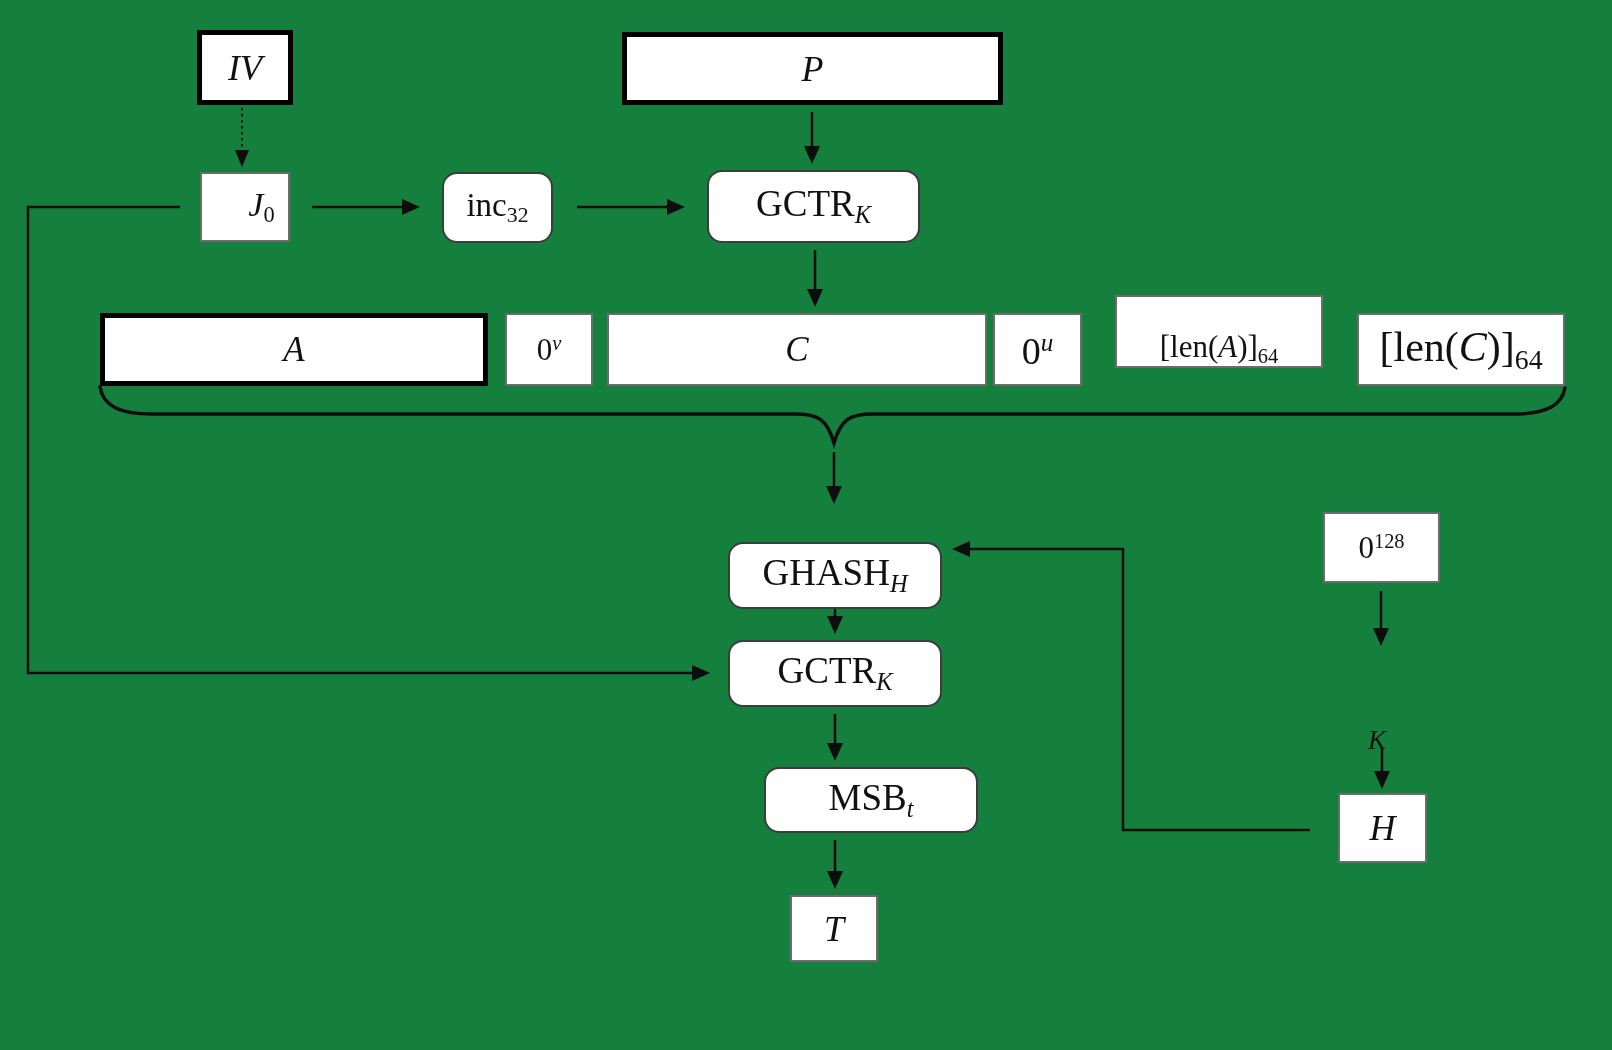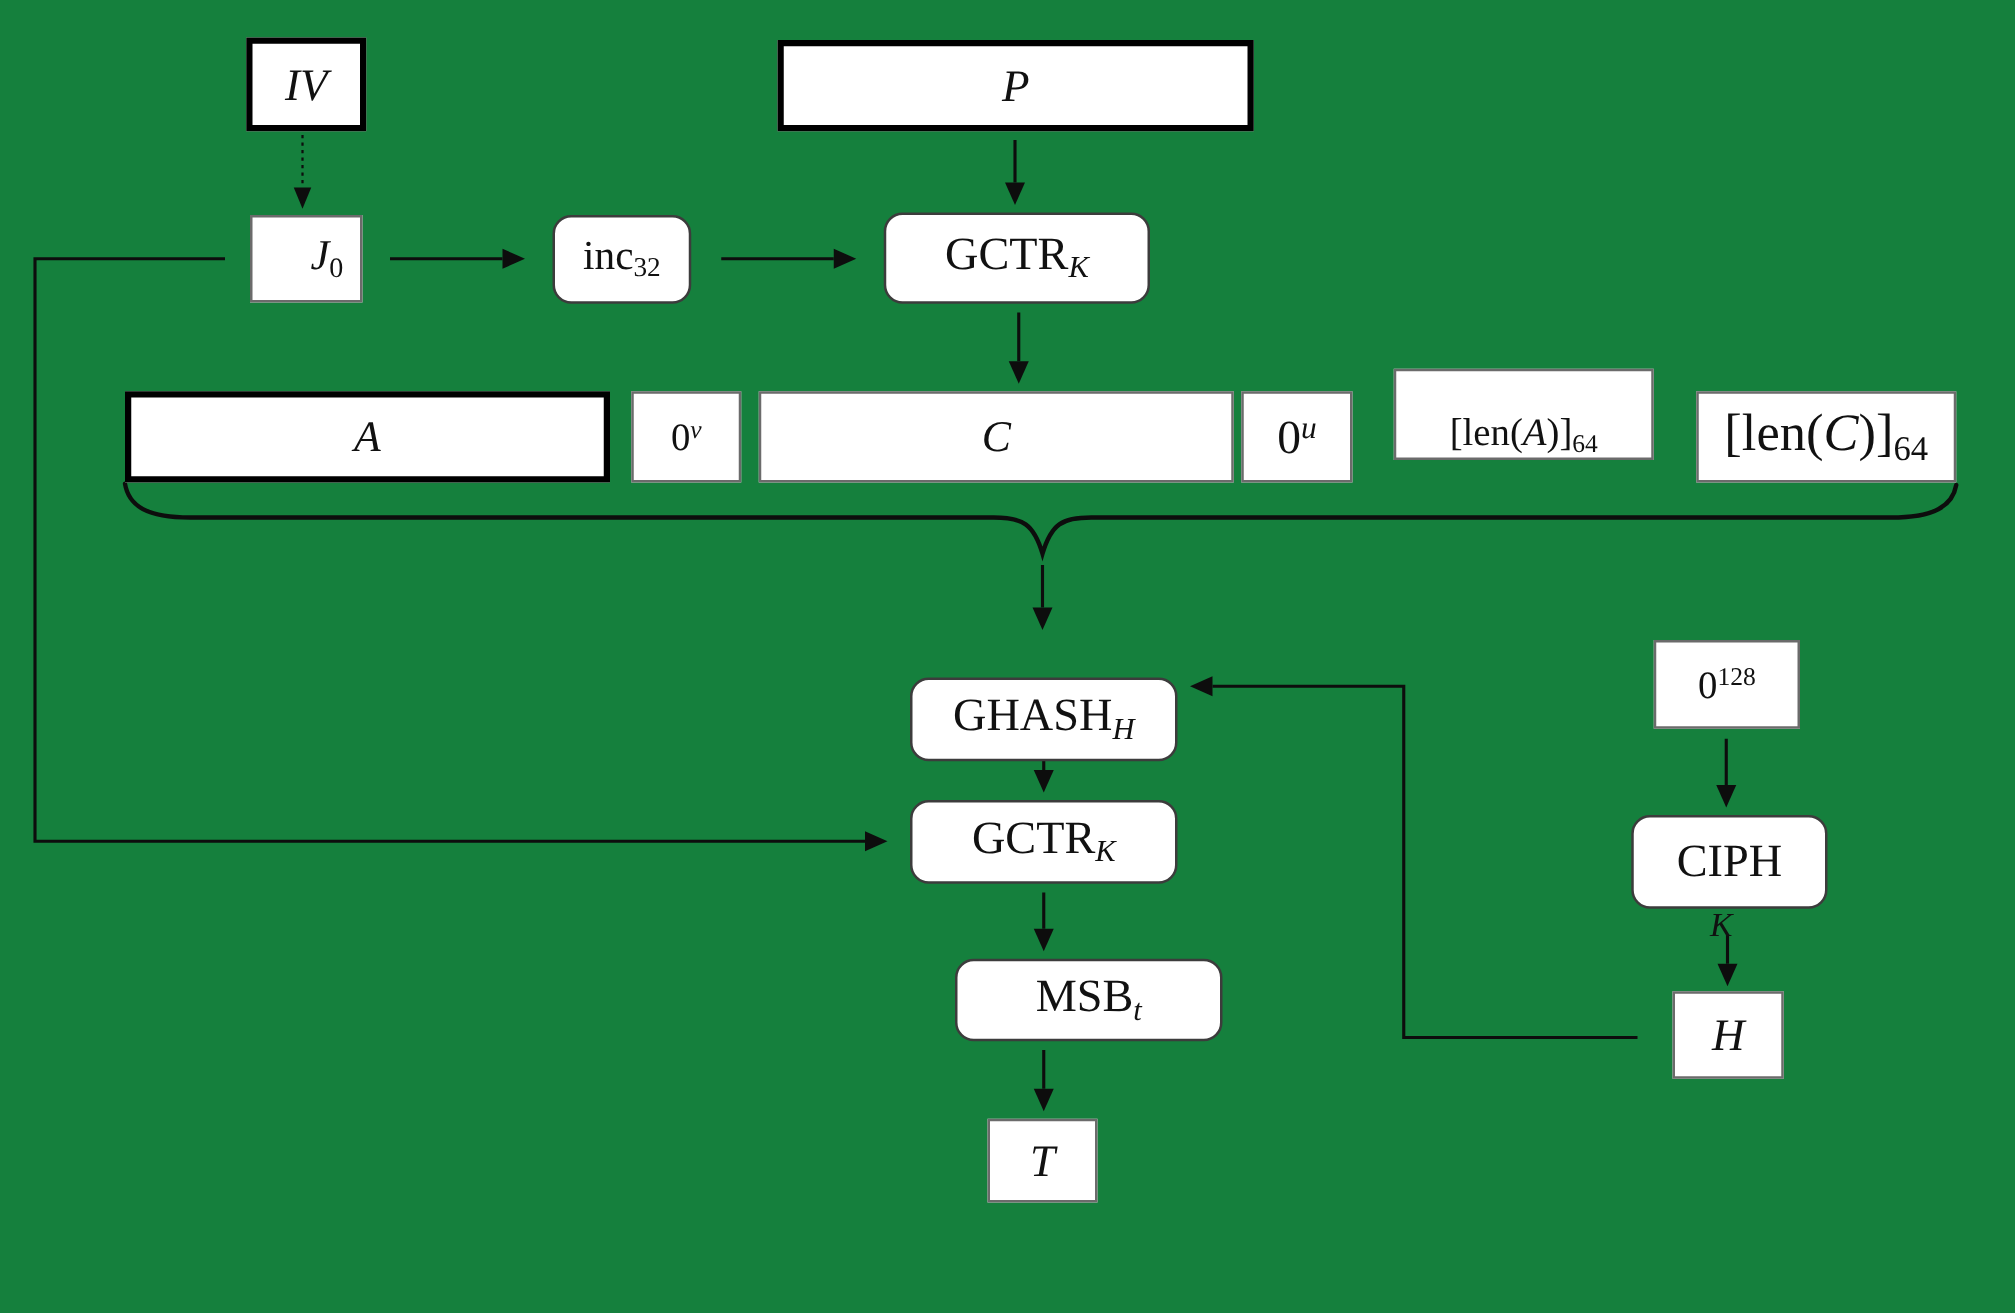--- a/index.html
+++ b/index.html
@@ -144,23 +144,20 @@
   </div>
 
   <div class="box thin" style="left:790px;top:895px;width:88px;height:67px;font-size:36px;">
     <span class="var">T</span>
   </div>
 
   <div class="box thin" style="left:1323px;top:512px;width:117px;height:71px;font-size:31px;">
     <span><span>0</span><sup>128</sup></span>
   </div>
 
-  <div class="box round" style="left:1305px;top:652px;width:157px;height:75px;font-size:37px;">
-    <span>CIPH</span>
-  </div>
 
   <div class="floatlabel" style="left:1368px;top:727px;">
     <span>K</span>
   </div>
 
   <div class="box thin" style="left:1338px;top:793px;width:89px;height:70px;font-size:36px;">
     <span class="var">H</span>
   </div>
 
 </div>

